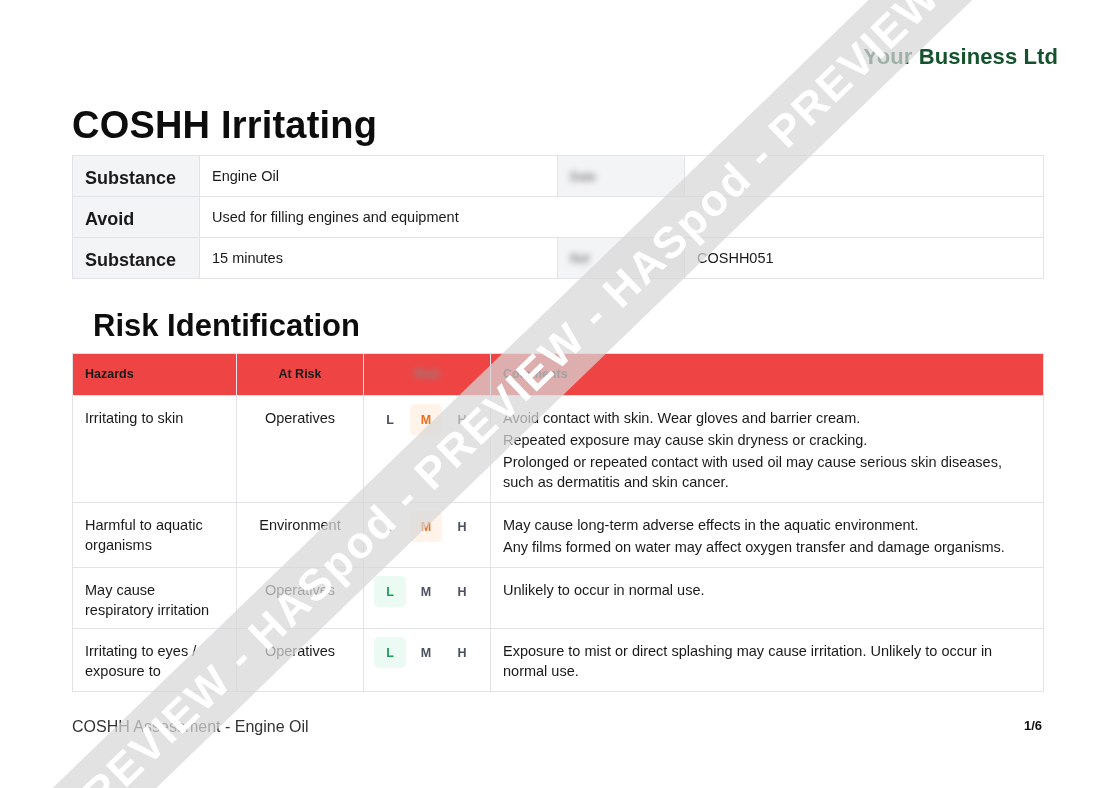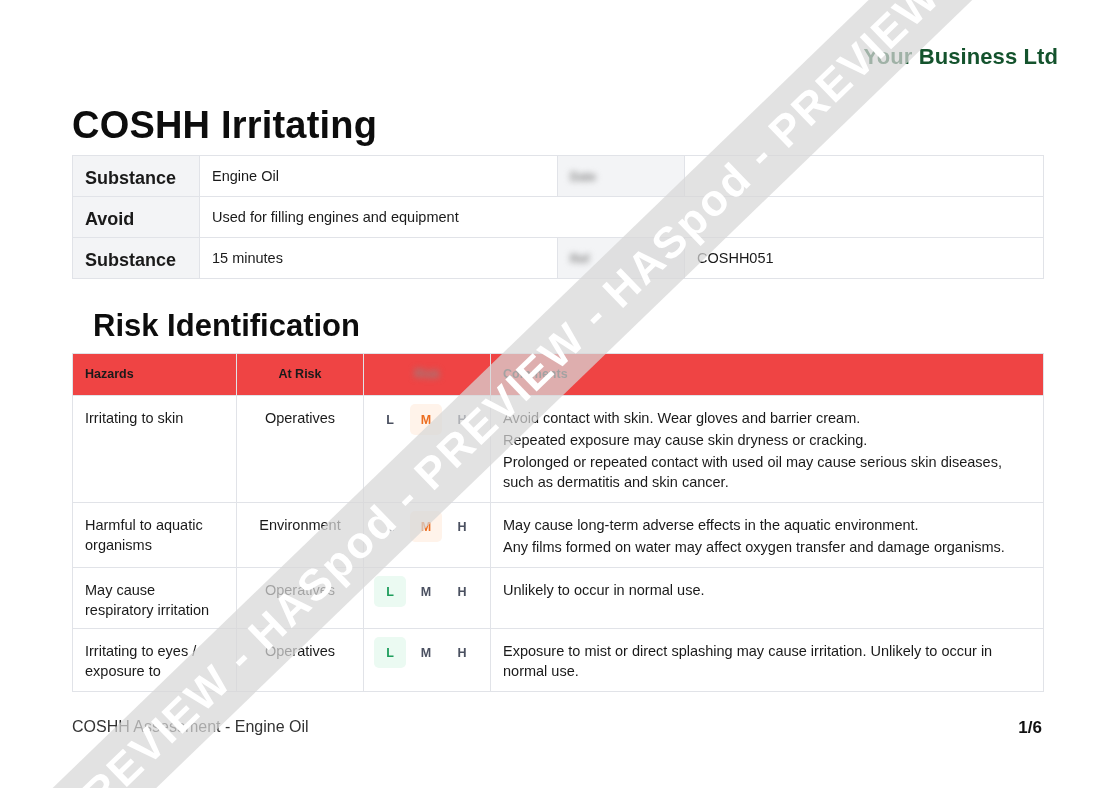--- a/index.html
+++ b/index.html
@@ -27,21 +27,21 @@
   .risk-table td.center { text-align: center; }
   .risk-table td.rating { padding: 8px 12px 0 10px; }
   .comment-line { display: block; margin-bottom: 2px; }
 
   .rating-group { display: flex; justify-content: center; gap: 4px; }
   .rate { width: 32px; height: 31px; border-radius: 5px; display: flex; align-items: center; justify-content: center; font-size: 12.5px; font-weight: 700; color: #4a5060; }
   .rate.low-active { background: #ebfaf2; color: #1f9d5c; }
   .rate.med-active { background: #fff3ea; color: #ec6d1f; }
 
   .footer-left { position: absolute; left: 72px; top: 718px; font-size: 16px; color: #333; }
-  .footer-right { position: absolute; right: 72px; top: 718px; font-size: 17px; font-weight: 700; color: #111; }
+  .footer-right { position: absolute; right: 72px; top: 718px; font-size: 13px; font-weight: 700; color: #111; }
 
   .watermark { position: absolute; left: -250px; top: 370px; width: 1500px; height: 72px; background: rgba(215,215,215,0.72); transform: rotate(-44deg); transform-origin: center; display: flex; align-items: center; justify-content: center; pointer-events: none; }
   .watermark span { color: #ffffff; font-size: 44px; font-weight: 700; letter-spacing: 2px; white-space: nowrap; }
 </style>
 </head>
 <body>
 
 <div class="company">Your Business Ltd</div>
 <h1 class="title">COSHH Irritating</h1>
 

